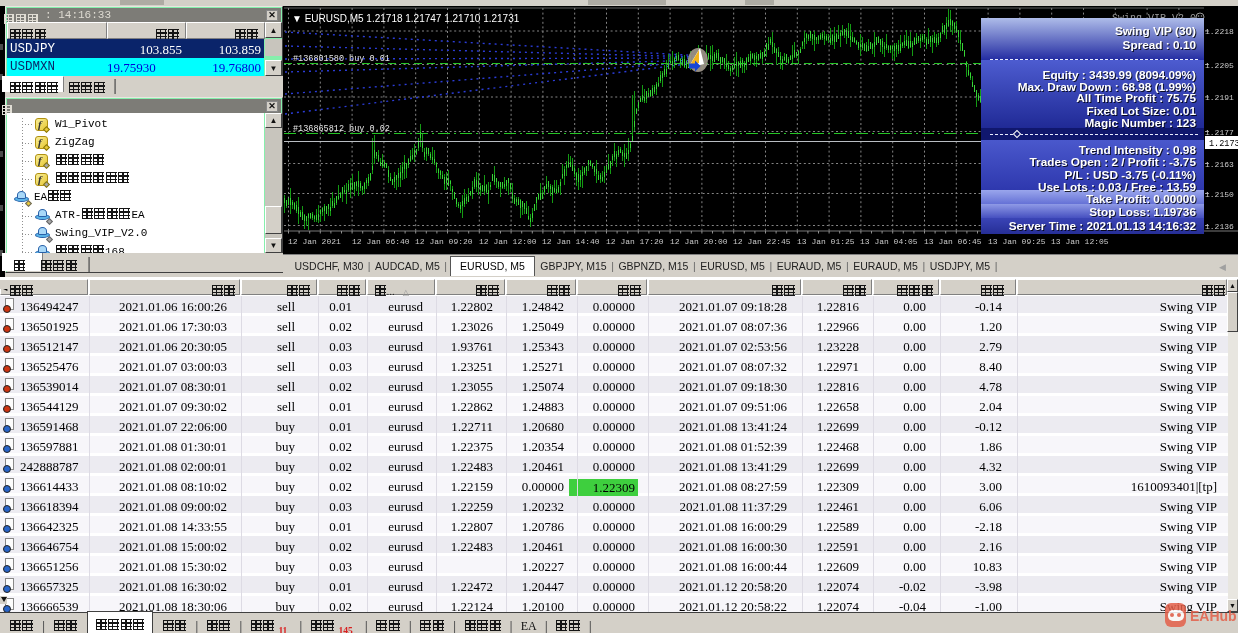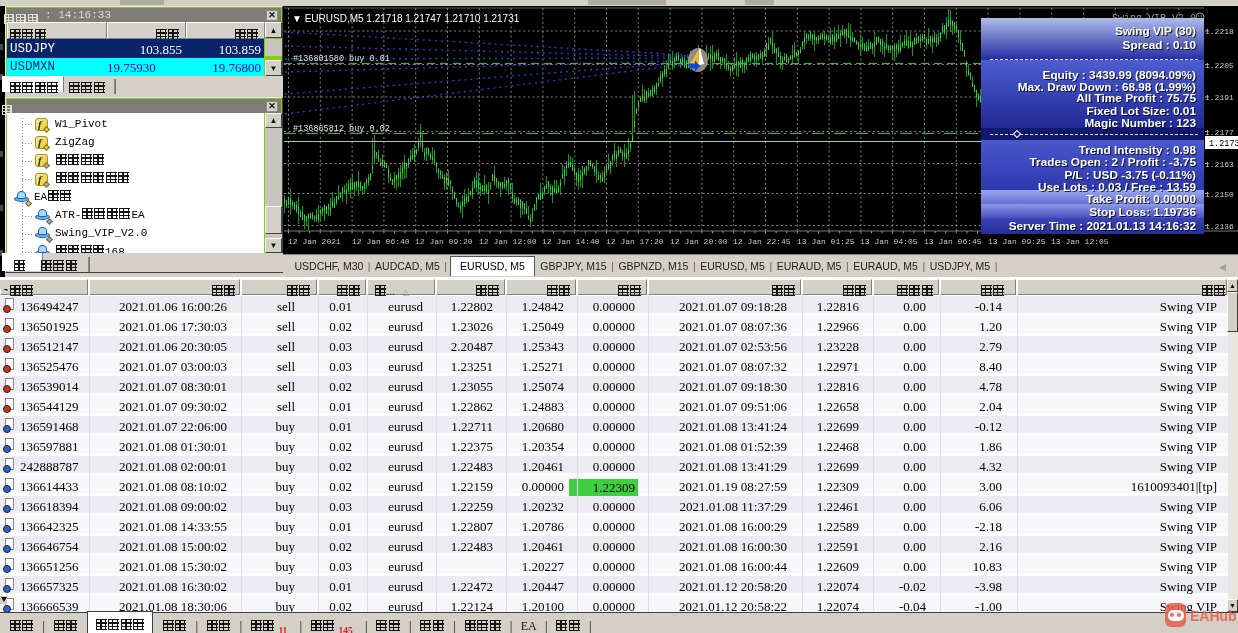--- a/index.html
+++ b/index.html
@@ -6,21 +6,21 @@
 i.z{display:inline-block;width:11px;height:11px;margin:0 1px 0 .5px;vertical-align:-1px;
  background:repeating-linear-gradient(0deg,#151515 0 1.2px,transparent 1.2px 3.2px),
  repeating-linear-gradient(90deg,#151515 0 1.2px,transparent 1.2px 4.3px)}
 i.zw{display:inline-block;width:10px;height:10px;margin:0 1.5px 0 .5px;vertical-align:-1px;
  background:repeating-linear-gradient(0deg,#e0ddd4 0 1.2px,transparent 1.2px 3.1px),
  repeating-linear-gradient(90deg,#e0ddd4 0 1.2px,transparent 1.2px 4.2px)}
 .gr{stroke:#848484;stroke-width:1;stroke-dasharray:2 2.6}
 .ray{stroke:#2b3cd8;stroke-width:1.4;stroke-dasharray:2 4}
 .ax{fill:#c9c9c9;font:8px "Liberation Mono",monospace}
 .tk{stroke:#909090;stroke-width:1}
-.panelbox{position:absolute;background:#84cc16;border-top:1px solid #e8e6e0;border-left:1px solid #e8e6e0;border-right:1px solid #404040;border-bottom:1px solid #404040}
+.panelbox{position:absolute;background:#86efac;border-top:1px solid #e8e6e0;border-left:1px solid #e8e6e0;border-right:1px solid #404040;border-bottom:1px solid #404040}
 .tbar{position:absolute;left:1px;right:1px;height:14px;background:#7d7c77;color:#dedbd2}
 .xbtn{position:absolute;right:3px;top:2px;width:12px;height:11px;background:#d4d0c8;
  border:1px solid #888;font:bold 9px "Liberation Sans",sans-serif;text-align:center;line-height:9px;color:#111}
 .hc{position:absolute;top:0;height:16px;background:#d4d0c8;border-top:1px solid #fff;
  border-left:1px solid #fff;border-right:1px solid #808080;border-bottom:1px solid #808080}
 .hl{position:absolute;top:2px;height:13px;white-space:nowrap}
 .row{position:absolute;left:0;width:1228px;height:20px;border-bottom:3px solid #fff}
 .row span.cl{position:absolute;top:3px;font:13px "Liberation Serif",serif;color:#000;white-space:pre}
 .row span.cr{position:absolute;top:3px;font:13px "Liberation Serif",serif;color:#000;white-space:pre}
 .ic{position:absolute;top:2px;width:14px;height:16px}
@@ -458,21 +458,21 @@
     <div class="row" style="top:59px;background:#ecebf1">
       <span class="ic" style="left:3px">
         <span class="pg"></span>
         <span class="bl" style="background:#cc3310"></span>
       </span>
       <span class="cl" style="left:20px">136512147</span>
       <span class="cr" style="right:1001px;">2021.01.06 20:30:05</span>
       <span class="cr" style="right:933px;">sell</span>
       <span class="cr" style="right:876px;">0.03</span>
       <span class="cr" style="right:805px;">eurusd</span>
-      <span class="cr" style="right:735px;">2.20487</span>
+      <span class="cr" style="right:735px;">1.93761</span>
       <span class="cr" style="right:664px;">1.25343</span>
       <span class="cr" style="right:593px;">0.00000</span>
       <span class="cr" style="right:441px;">2021.01.07 02:53:56</span>
       <span class="cr" style="right:369px;">1.23228</span>
       <span class="cr" style="right:302px;">0.00</span>
       <span class="cr" style="right:226px;">2.79</span>
       <span class="cr" style="right:11px;">Swing VIP</span>
     </div>
     <div class="row" style="top:79px;background:#f7f6fa">
       <span class="ic" style="left:3px">
@@ -594,21 +594,21 @@
         <span class="bl" style="background:#2864c8"></span>
       </span>
       <span class="cl" style="left:20px">136614433</span>
       <span class="cr" style="right:1001px;">2021.01.08 08:10:02</span>
       <span class="cr" style="right:933px;">buy</span>
       <span class="cr" style="right:876px;">0.02</span>
       <span class="cr" style="right:805px;">eurusd</span>
       <span class="cr" style="right:735px;">1.22159</span>
       <span class="cr" style="right:664px;">0.00000</span>
       <span class="cr" style="right:593px;background:#3ecf3e;padding:1px 3px 1px 24px;right:590px!important;">1.22309</span>
-      <span class="cr" style="right:441px;">2021.01.19 08:27:59</span>
+      <span class="cr" style="right:441px;">2021.01.08 08:27:59</span>
       <span class="cr" style="right:369px;">1.22309</span>
       <span class="cr" style="right:302px;">0.00</span>
       <span class="cr" style="right:226px;">3.00</span>
       <span class="cr" style="right:11px;">1610093401|[tp]</span>
     </div>
     <div class="row" style="top:219px;background:#ecebf1">
       <span class="ic" style="left:3px">
         <span class="pg"></span>
         <span class="bl" style="background:#2864c8"></span>
       </span>

